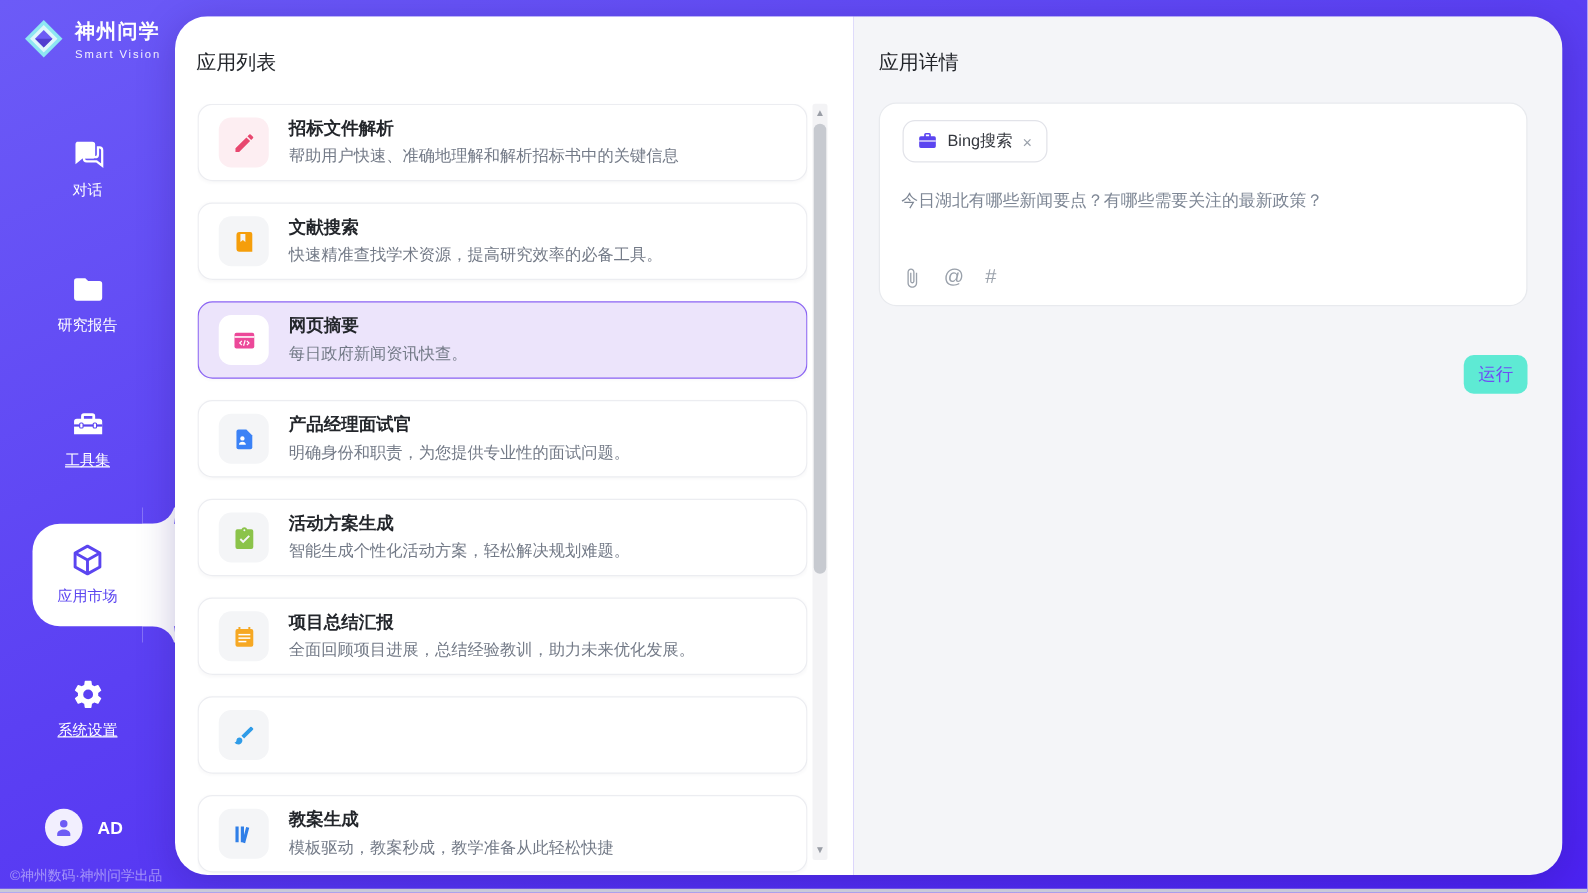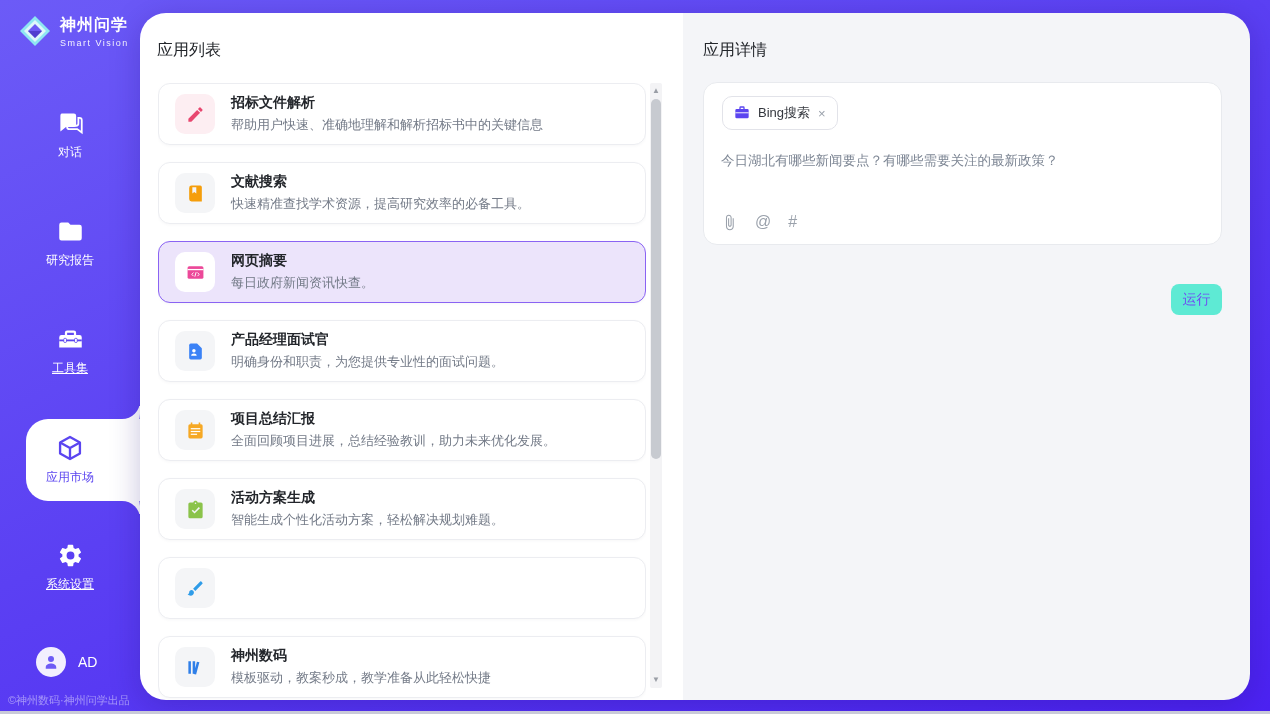--- a/index.html
+++ b/index.html
@@ -23,21 +23,21 @@
 
   .notch { position:absolute; left:26px; right:0; top:419px; height:82px; background:#fff; border-radius:22px 0 0 22px; }
   .notch::before, .notch::after { content:""; position:absolute; right:0; width:26px; height:26px; background:transparent; }
   .notch::before { top:-26px; border-bottom-right-radius:18px; box-shadow:0 13px 0 0 #fff; }
   .notch::after  { bottom:-26px; border-top-right-radius:18px; box-shadow:0 -13px 0 0 #fff; }
   .nav-item.active { z-index:2; }
   .nav-item.active .nav-label { color:#5b45f0; }
 
   .user-row { position:absolute; left:36px; top:647px; display:flex; align-items:center; gap:12px; }
   .avatar-circle { width:30px; height:30px; border-radius:50%; background:#f2effe; display:flex; align-items:center; justify-content:center; }
-  .user-name { font-size:14px; color:#fff; }
+  .user-name { font-size:14px; color:#fff;font-weight:bold; }
   .side-footer { position:absolute; left:8px; bottom:6px; font-size:11px; color:rgba(255,255,255,.45); white-space:nowrap; }
 
   
   .content { position:absolute; left:140px; top:13px; width:1110px; height:687px; border-radius:26px; overflow:hidden; display:flex; box-shadow:0 6px 30px rgba(30,10,120,.25); }
 
   
   .list-panel { width:543px; background:#fff; position:relative; flex-shrink:0; }
   .panel-title { font-size:16px; font-weight:normal; color:#23262b; }
   .list-panel .panel-title { position:absolute; top:27px; left:17px; }
   .cards { position:absolute; top:70px; left:18px; width:488px; bottom:0; overflow:hidden; }
@@ -192,60 +192,60 @@
         </div>
         <div class="card-text">
           <div class="card-title">产品经理面试官</div>
           <div class="card-desc">明确身份和职责，为您提供专业性的面试问题。</div>
         </div>
       </div>
 
       <div class="card">
         <div class="card-icon">
           <svg width="19" height="19" viewBox="0 0 24 24">
+              <path d="M19 3h-4.18C14.4 1.84 13.3 1 12 1s-2.4.84-2.82 2H5a2 2 0 0 0-2 2v16a2 2 0 0 0 2 2h14a2 2 0 0 0 2-2V5a2 2 0 0 0-2-2zm-7 0a1 1 0 1 1 0 2 1 1 0 0 1 0-2zm-1.2 14.2l-3.6-3.6 1.41-1.41 2.19 2.18 5.39-5.38 1.41 1.42-6.8 6.79z" fill="#8bc34a"></path>
+            </svg>
+        </div>
+        <div class="card-text">
+          <div class="card-title">活动方案生成</div>
+          <div class="card-desc">智能生成个性化活动方案，轻松解决规划难题。</div>
+        </div>
+      </div>
+
+      <div class="card">
+        <div class="card-icon">
+          <svg width="19" height="19" viewBox="0 0 24 24">
             <path d="M19 4h-1V2h-2v2H8V2H6v2H5a2 2 0 0 0-2 2v14a2 2 0 0 0 2 2h14a2 2 0 0 0 2-2V6a2 2 0 0 0-2-2z" fill="#f6a823"></path>
             <rect x="6" y="9" width="12" height="1.5" fill="#fff"></rect>
             <rect x="6" y="12.5" width="12" height="1.5" fill="#fff"></rect>
             <rect x="6" y="16" width="8" height="1.5" fill="#fff"></rect>
           </svg>
         </div>
         <div class="card-text">
           <div class="card-title">项目总结汇报</div>
           <div class="card-desc">全面回顾项目进展，总结经验教训，助力未来优化发展。</div>
         </div>
       </div>
 
       <div class="card">
         <div class="card-icon">
           <svg width="19" height="19" viewBox="0 0 24 24">
-              <path d="M19 3h-4.18C14.4 1.84 13.3 1 12 1s-2.4.84-2.82 2H5a2 2 0 0 0-2 2v16a2 2 0 0 0 2 2h14a2 2 0 0 0 2-2V5a2 2 0 0 0-2-2zm-7 0a1 1 0 1 1 0 2 1 1 0 0 1 0-2zm-1.2 14.2l-3.6-3.6 1.41-1.41 2.19 2.18 5.39-5.38 1.41 1.42-6.8 6.79z" fill="#8bc34a"></path>
-            </svg>
-        </div>
-        <div class="card-text">
-          <div class="card-title">活动方案生成</div>
-          <div class="card-desc">智能生成个性化活动方案，轻松解决规划难题。</div>
-        </div>
-      </div>
-
-      <div class="card">
-        <div class="card-icon">
-          <svg width="19" height="19" viewBox="0 0 24 24">
               <path d="M7 14c-1.66 0-3 1.34-3 3 0 1.31-1.16 2-2 2 .92 1.22 2.49 2 4 2 2.21 0 4-1.79 4-4 0-1.66-1.34-3-3-3zm13.71-9.37l-1.34-1.34a1 1 0 0 0-1.41 0L9 12.25 11.75 15l8.96-8.96a1 1 0 0 0 0-1.41z" fill="#2f9ce8"></path>
             </svg>
         </div>
       </div>
 
       <div class="card">
         <div class="card-icon">
           <svg width="19" height="19" viewBox="0 0 24 24">
               <path d="M3 4h3.2v16H3zM8.4 4h3.2v16H8.4zM13.8 4.6l3.1.83-4.14 15.46-3.1-.83z" fill="#2f7fe8"></path>
             </svg>
         </div>
         <div class="card-text">
-          <div class="card-title">神州数码</div>
+          <div class="card-title">教案生成</div>
           <div class="card-desc">模板驱动，教案秒成，教学准备从此轻松快捷</div>
         </div>
       </div>
 
     </div>
 
     <div class="scrollbar">
       <div class="scroll-arrow scroll-up">▲</div>
       <div class="scroll-thumb"></div>
       <div class="scroll-arrow scroll-down">▼</div>

